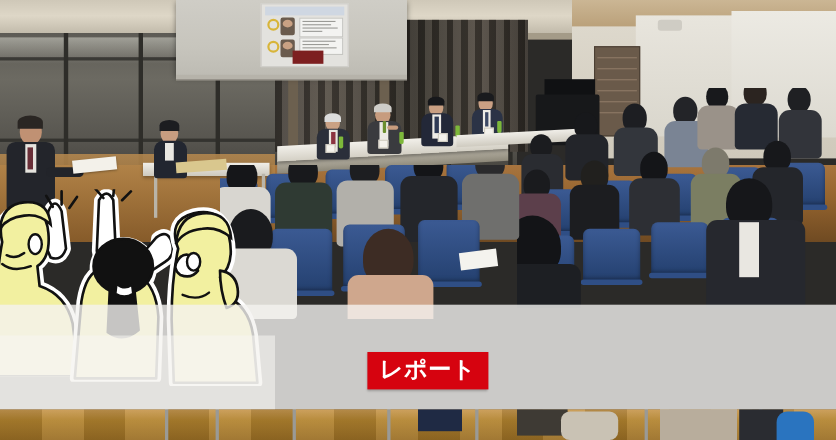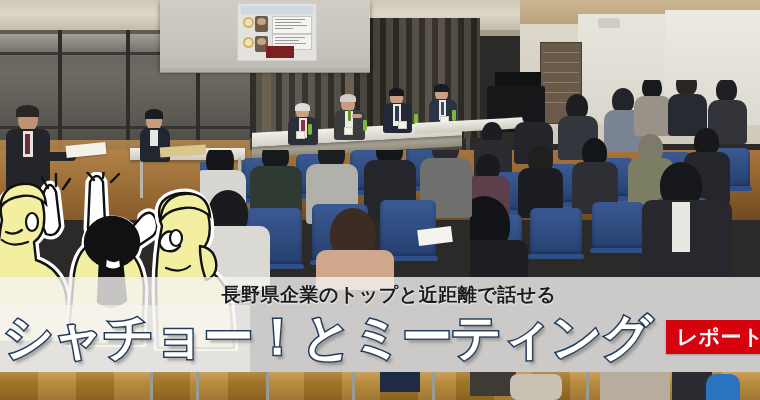--- a/index.html
+++ b/index.html
@@ -526,20 +526,18 @@
         <path d="M22 64 q-8 -6 -2 -14 q6 -8 14 -2 l4 12 q-6 8 -16 4 z" fill="#ffffff" stroke="#111" stroke-width="2.4" stroke-linejoin="round"></path>
         <path d="M24 82 q14 6 24 -2" stroke="#111" stroke-width="2.2" fill="none" stroke-linecap="round"></path>
         <ellipse cx="34" cy="52" rx="6" ry="8" fill="#ffffff" stroke="#111" stroke-width="2.2"></ellipse>
       </svg>
     </div>
   </div>
 
   <div class="band"></div>
   <div class="band-left"></div>
 
-  <div class="subtitle">長野県企業のトップと近距離で話せる</div>
 
   <div class="title-wrap">
-    <div class="title">シャチョー！とミーティング</div>
     <div class="badge">レポート</div>
   </div>
 
 </div>
 
 </body></html>

